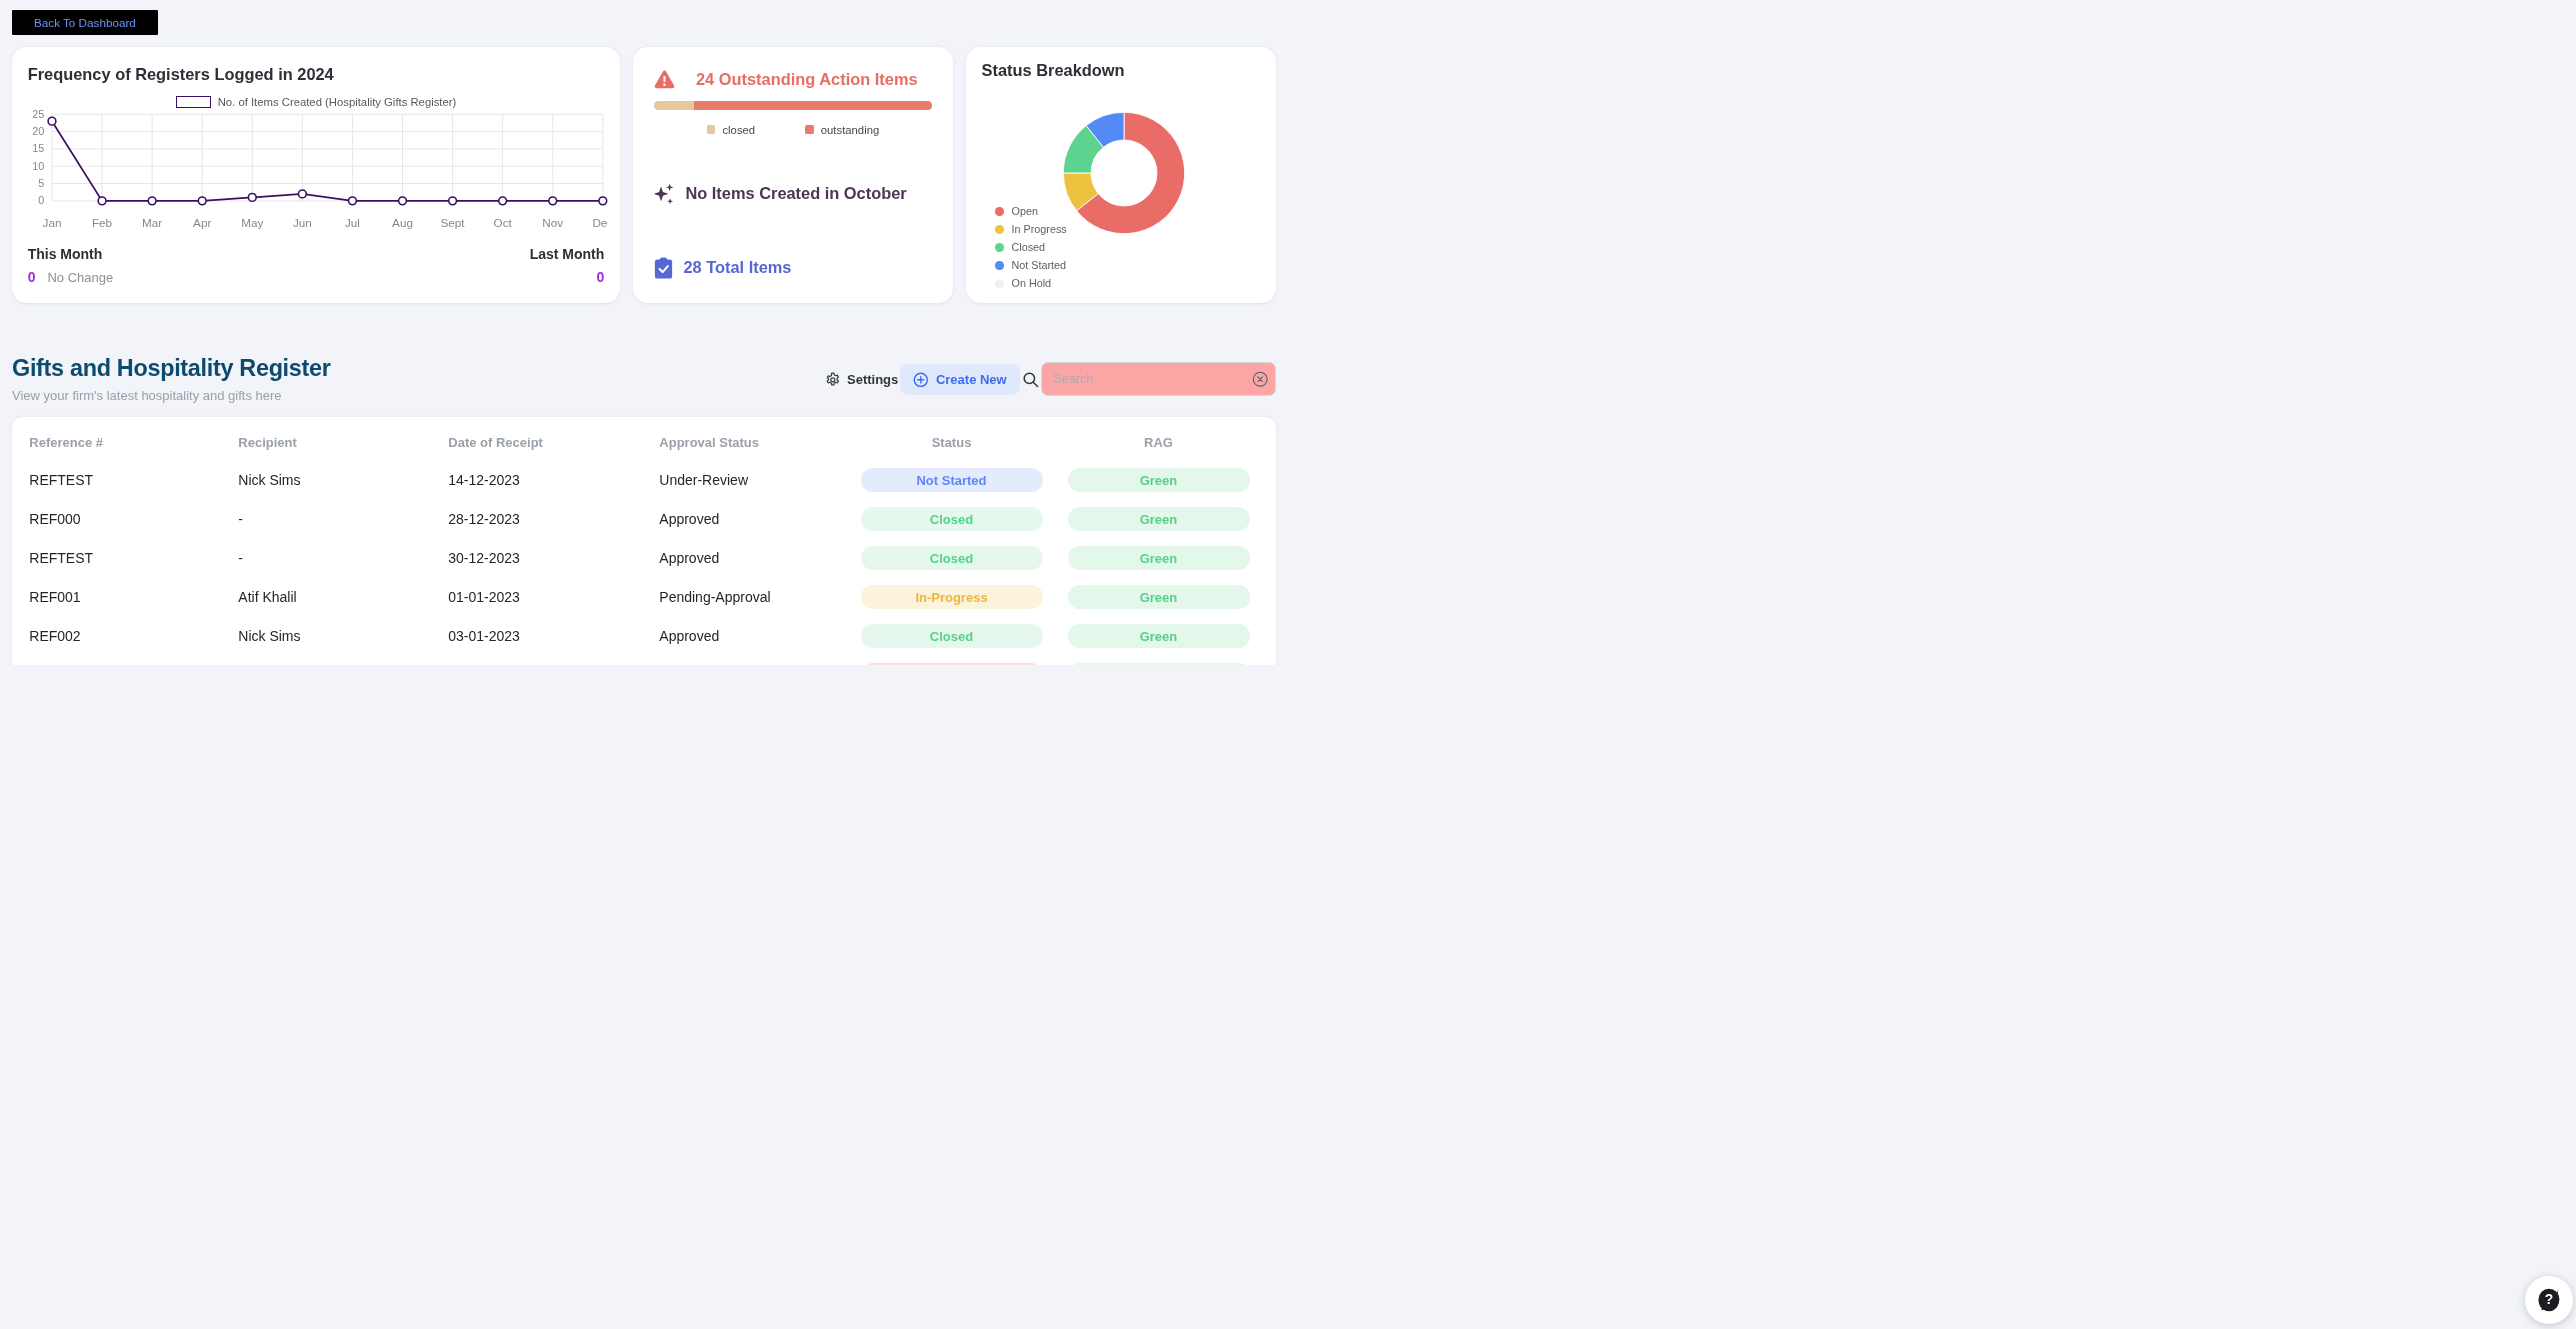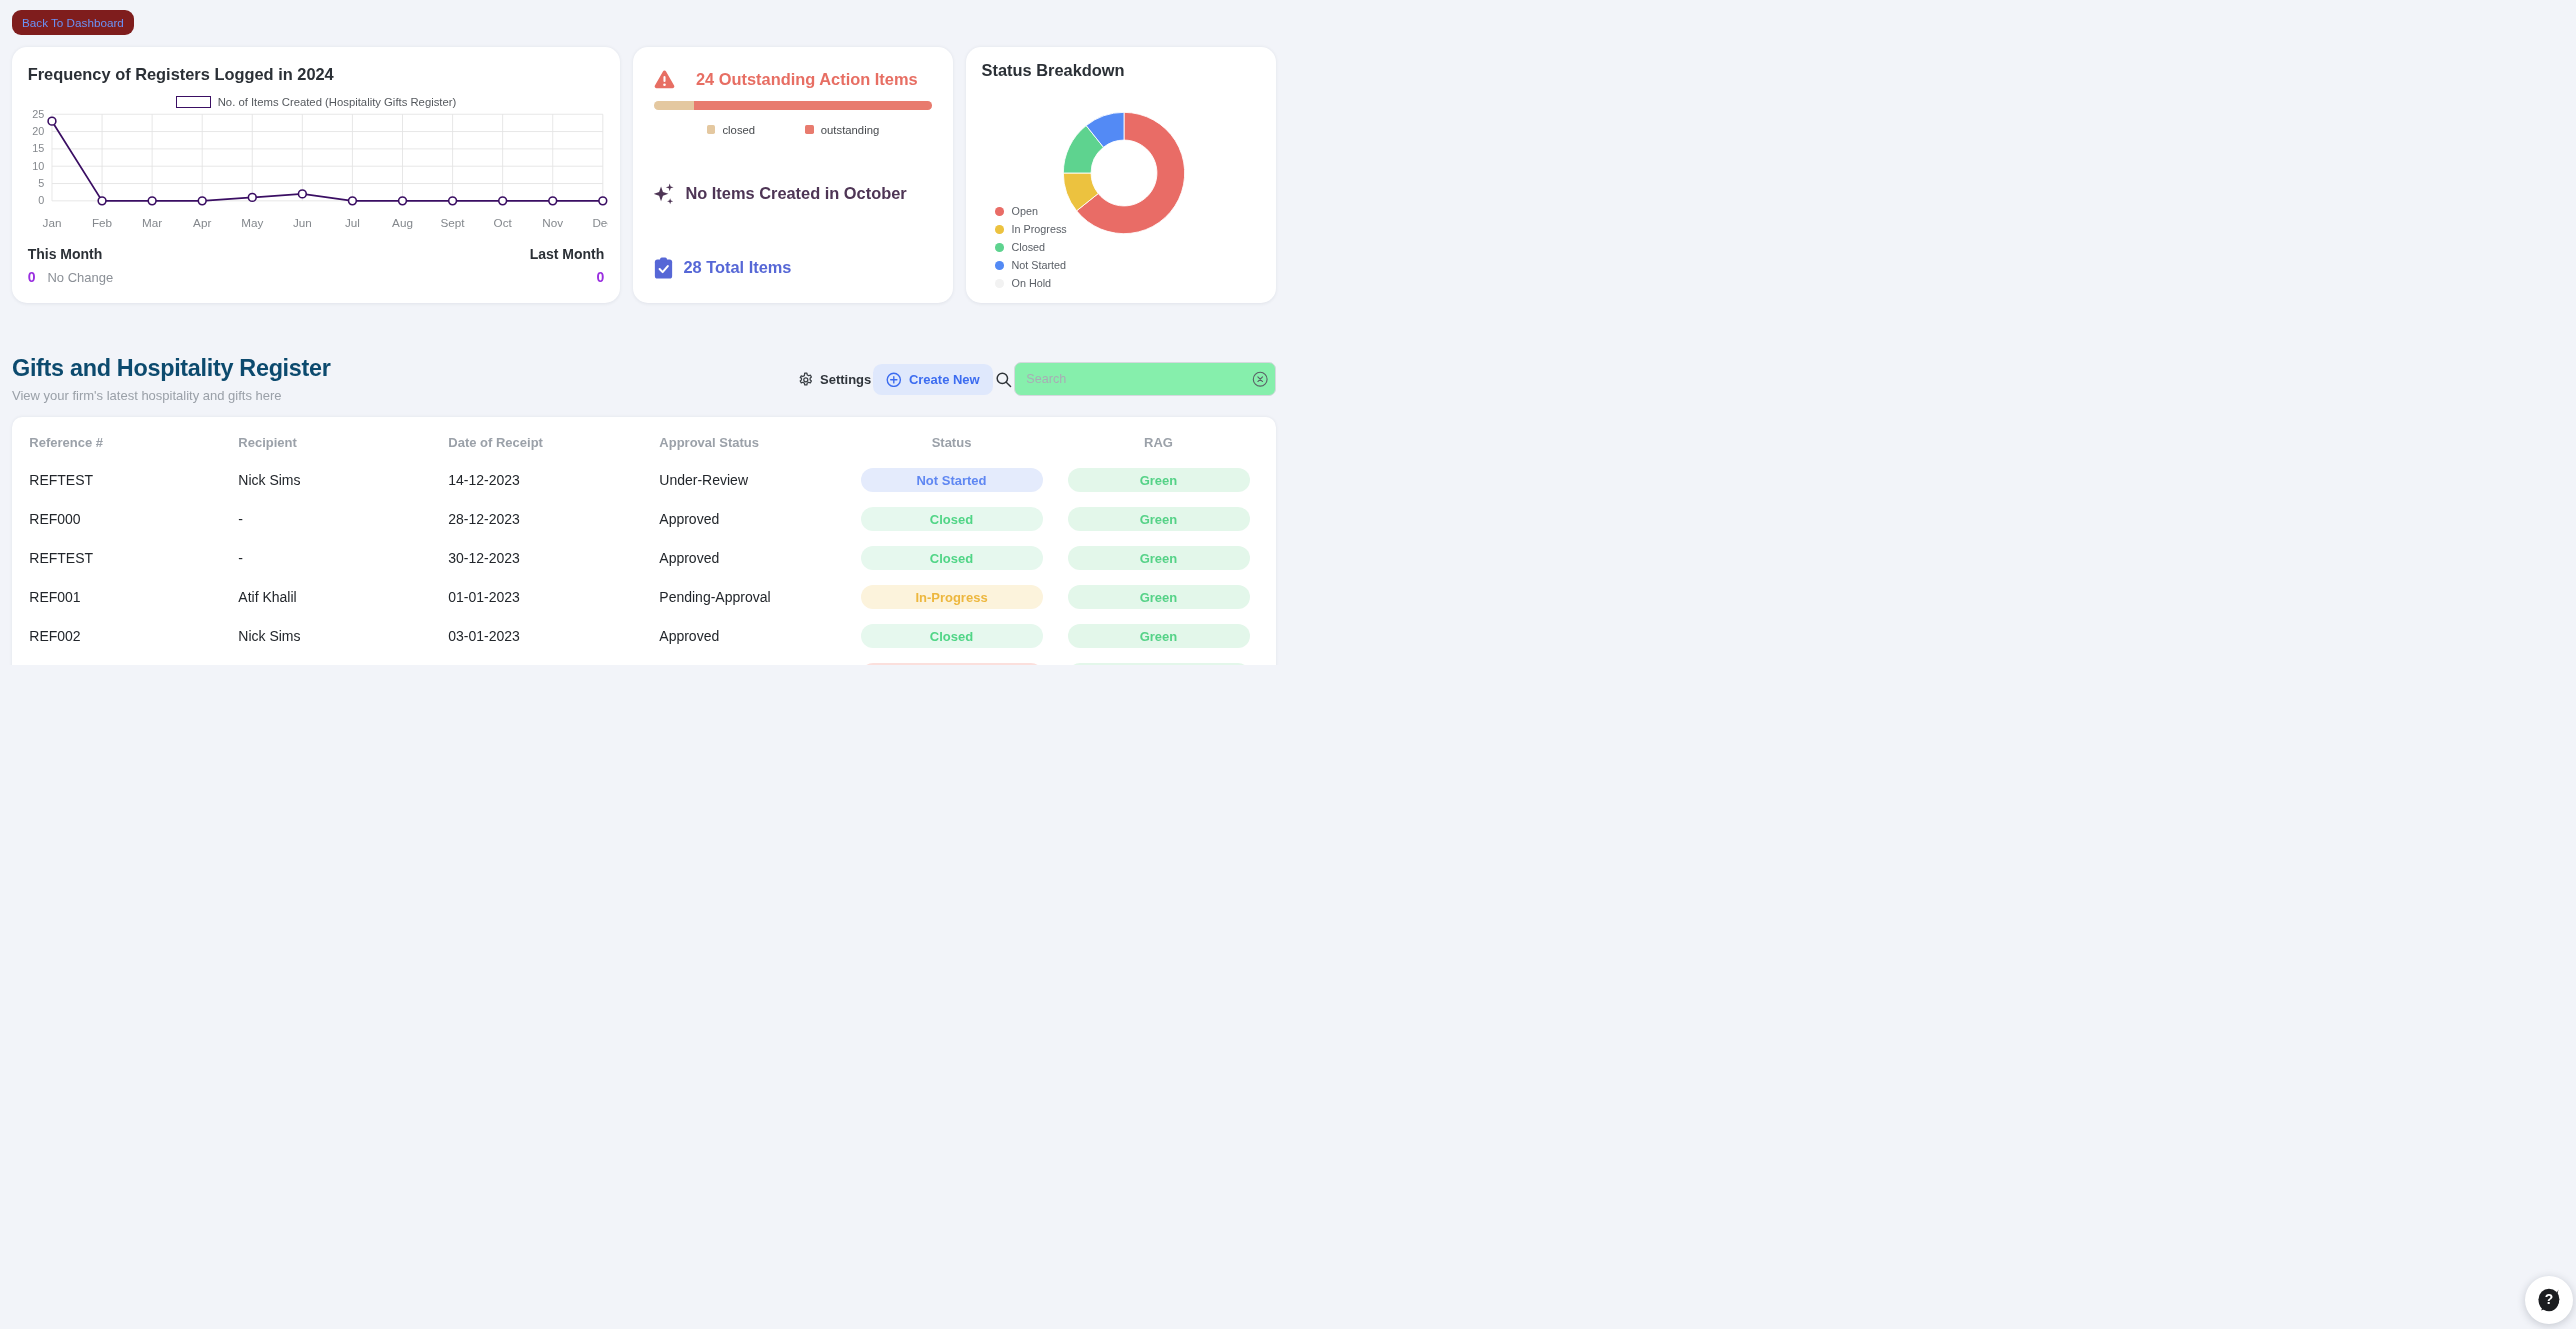--- a/index.html
+++ b/index.html
@@ -6,25 +6,25 @@
   html,body { width:1288px; height:665px; overflow:hidden; }
   body {
     background:#f2f4f9;
     font-family:"Liberation Sans", sans-serif;
     color:#25292e;
     position:relative;
   }
   .back-btn {
     display:inline-block;
     margin:10.4px 0 0 12px;
-    background:#7f1d1d;
+    background:#000000;
     color:#6b93f6;
     font-size:11.7px;
-    padding:6px 10px;
-    border-radius:9px;
+    padding:6px 22px;
+    border-radius:1px;
     border:none;
     cursor:pointer;
     font-family:inherit;
   }
   .cards-row {
     display:flex;
     gap:13px;
     margin:12px;
     height:256px;
   }
@@ -87,23 +87,23 @@
   .reg-sub { font-size:13px; color:#9aa0a8; margin-top:6px; }
   .reg-controls { display:flex; align-items:center; gap:2px; margin-top:7px; }
   .settings-btn { display:flex; align-items:center; gap:6px; background:none; border:none; cursor:pointer; font-family:inherit; font-size:13px; font-weight:600; color:#30353b; }
   .create-btn {
     display:flex; align-items:center; gap:7px;
     background:#dfe8fc; color:#3c6cf0; border:none; cursor:pointer; font-family:inherit;
     font-size:13px; font-weight:600; padding:7.8px 13px; border-radius:8.7px;
   }
   .search-wrap { position:relative; }
   .search-input {
-    width:262px; height:34px; border:0.9px solid #d5d9de; border-radius:7px;
+    width:235px; height:34px; border:0.9px solid #d5d9de; border-radius:7px;
     padding:0 29px 0 11.3px; font-size:12.6px; font-family:inherit; color:#333;
-    background:#86efac; outline:none;
+    background:#fca5a5; outline:none;
   }
   .search-input::placeholder { color:#a8adb5; }
   .clear-icon { position:absolute; right:7.8px; top:8.7px; cursor:pointer; }
 
   
   .table-card {
     background:#fff; border-radius:10.4px; box-shadow:0 0.9px 3.5px rgba(30,40,60,.08);
     margin:14px 12px 0; padding:14px 0 0; height:346px;
   }
   .tgrid { display:grid; grid-template-columns:209px 210px 211px 210px 199px 215px; align-items:center; }

